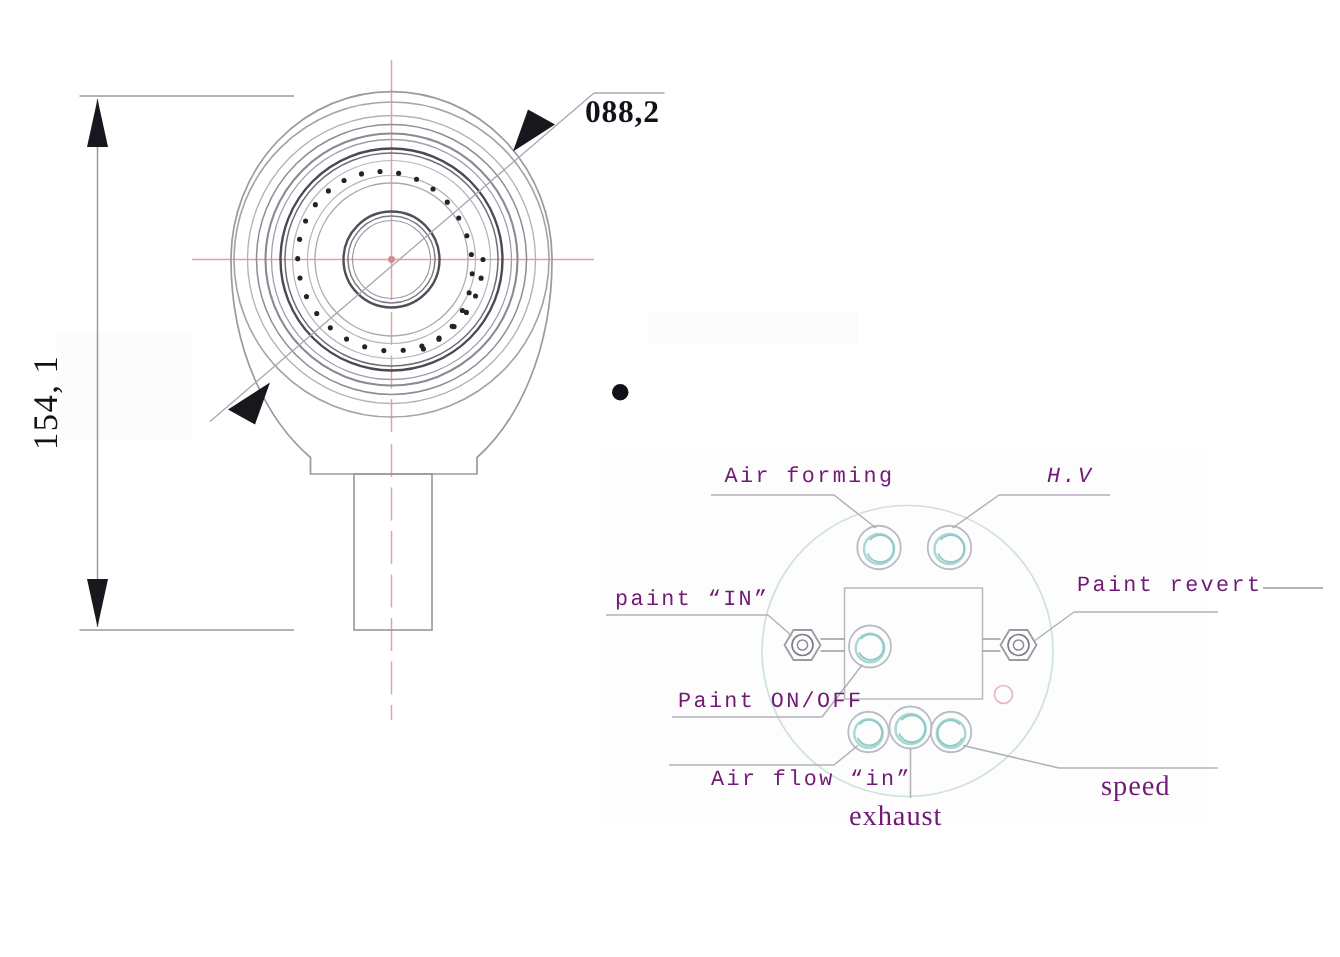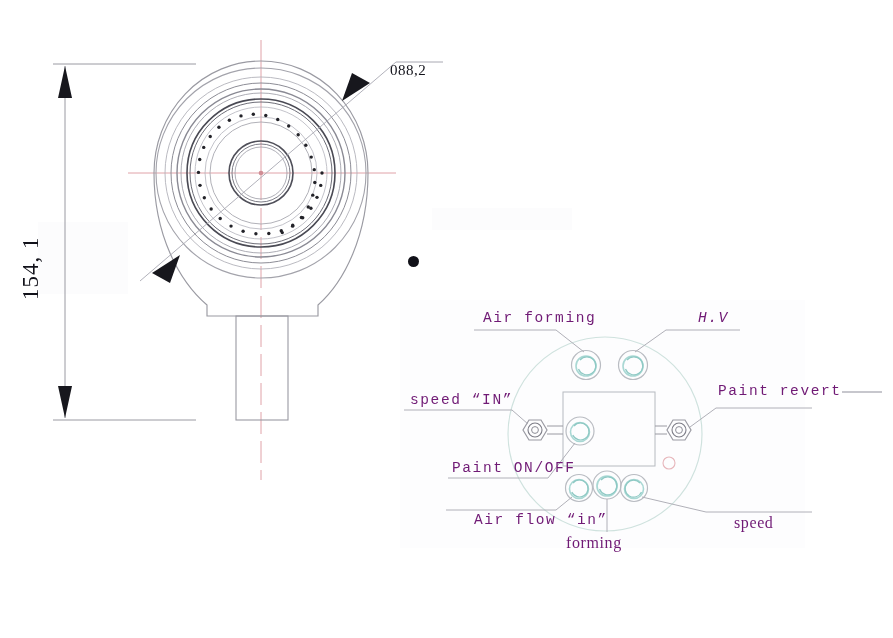--- a/index.html
+++ b/index.html
@@ -28,22 +28,22 @@
   }
   .txt {
     position: absolute;
     white-space: pre;
     color: #3a3a42;
     font-family: "Liberation Mono", "DejaVu Sans Mono", monospace;
     letter-spacing: 0.5px;
   }
   .dim-main {
     font-family: "Liberation Serif", "DejaVu Serif", serif;
-    font-weight: normal;
-    font-size: 15px;
+    font-weight: bold;
+    font-size: 21px;
     color: #12121a;
     letter-spacing: 0.5px;
   }
   .dim-vert {
     font-family: "Liberation Serif", "DejaVu Serif", serif;
     font-size: 23px;
     color: #12121a;
     transform: rotate(-90deg);
     transform-origin: left top;
     letter-spacing: 1px;
@@ -62,21 +62,21 @@
     background: #111118;
   }
   .cb-label {
     font-size: 14.5px;
     color: #701a75;
     letter-spacing: 1.6px;
   }
   .cb-label.serifish {
     font-family: "Liberation Serif", "DejaVu Serif", serif;
     letter-spacing: 0.6px;
-    font-size: 16px;
+    font-size: 19px;
   }
   .ghost-panel {
     position: absolute;
     background: #fdfdfe;
   }
   .faint-smudge {
     position: absolute;
     background: #fcfcfd;
   }
 </style>
@@ -277,25 +277,25 @@
   <div class="txt dim-main" style="left:390px; top:62px;">088,2</div>
 
   <div class="txt dim-vert" style="left:18px; top:300px;">154, 1</div>
 
   <div class="bullet-dot" style="left:408px; top:256px;"></div>
 
   <div class="txt cb-label" style="left:483px; top:310px;">Air forming</div>
 
   <div class="txt cb-label" style="left:698px; top:310px;font-style:italic;">H.V</div>
 
-  <div class="txt cb-label" style="left:410px; top:392px;">speed “IN”</div>
+  <div class="txt cb-label" style="left:410px; top:392px;">paint “IN”</div>
 
   <div class="txt cb-label" style="left:718px; top:383px;">Paint revert</div>
 
   <div class="txt cb-label" style="left:452px; top:460px;">Paint ON/OFF</div>
 
   <div class="txt cb-label" style="left:474px; top:512px;">Air flow “in”</div>
 
-  <div class="txt cb-label serifish" style="left:566px; top:534px;">forming</div>
+  <div class="txt cb-label serifish" style="left:566px; top:534px;">exhaust</div>
 
   <div class="txt cb-label serifish" style="left:734px; top:514px;">speed</div>
 
 </div>
 
 </body></html>

